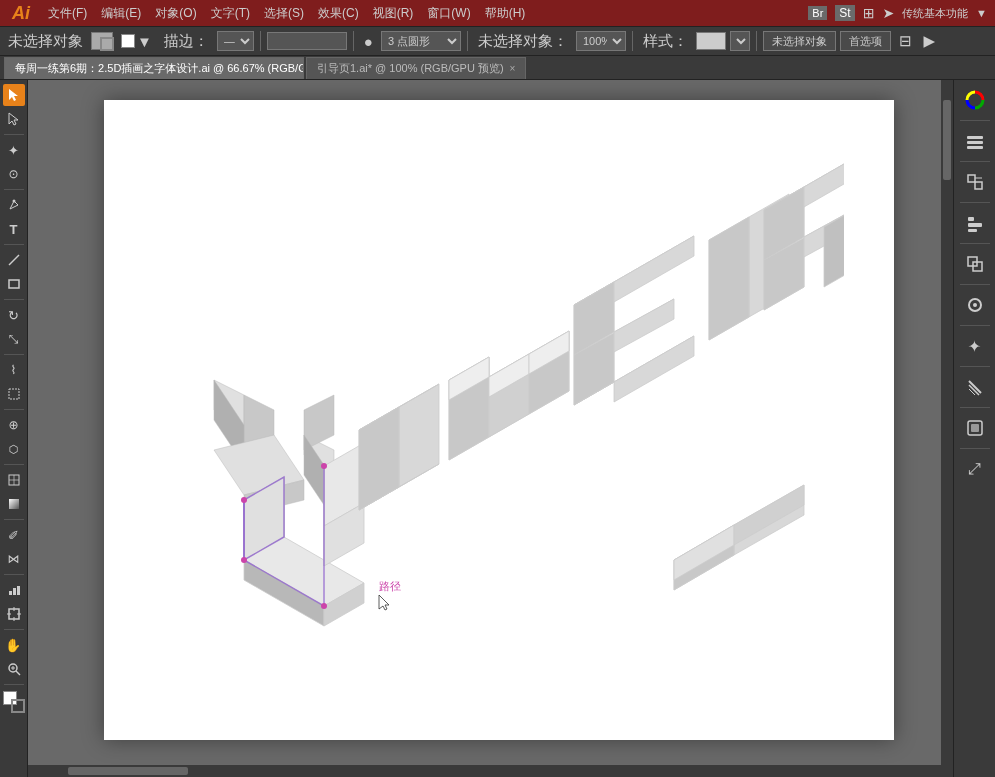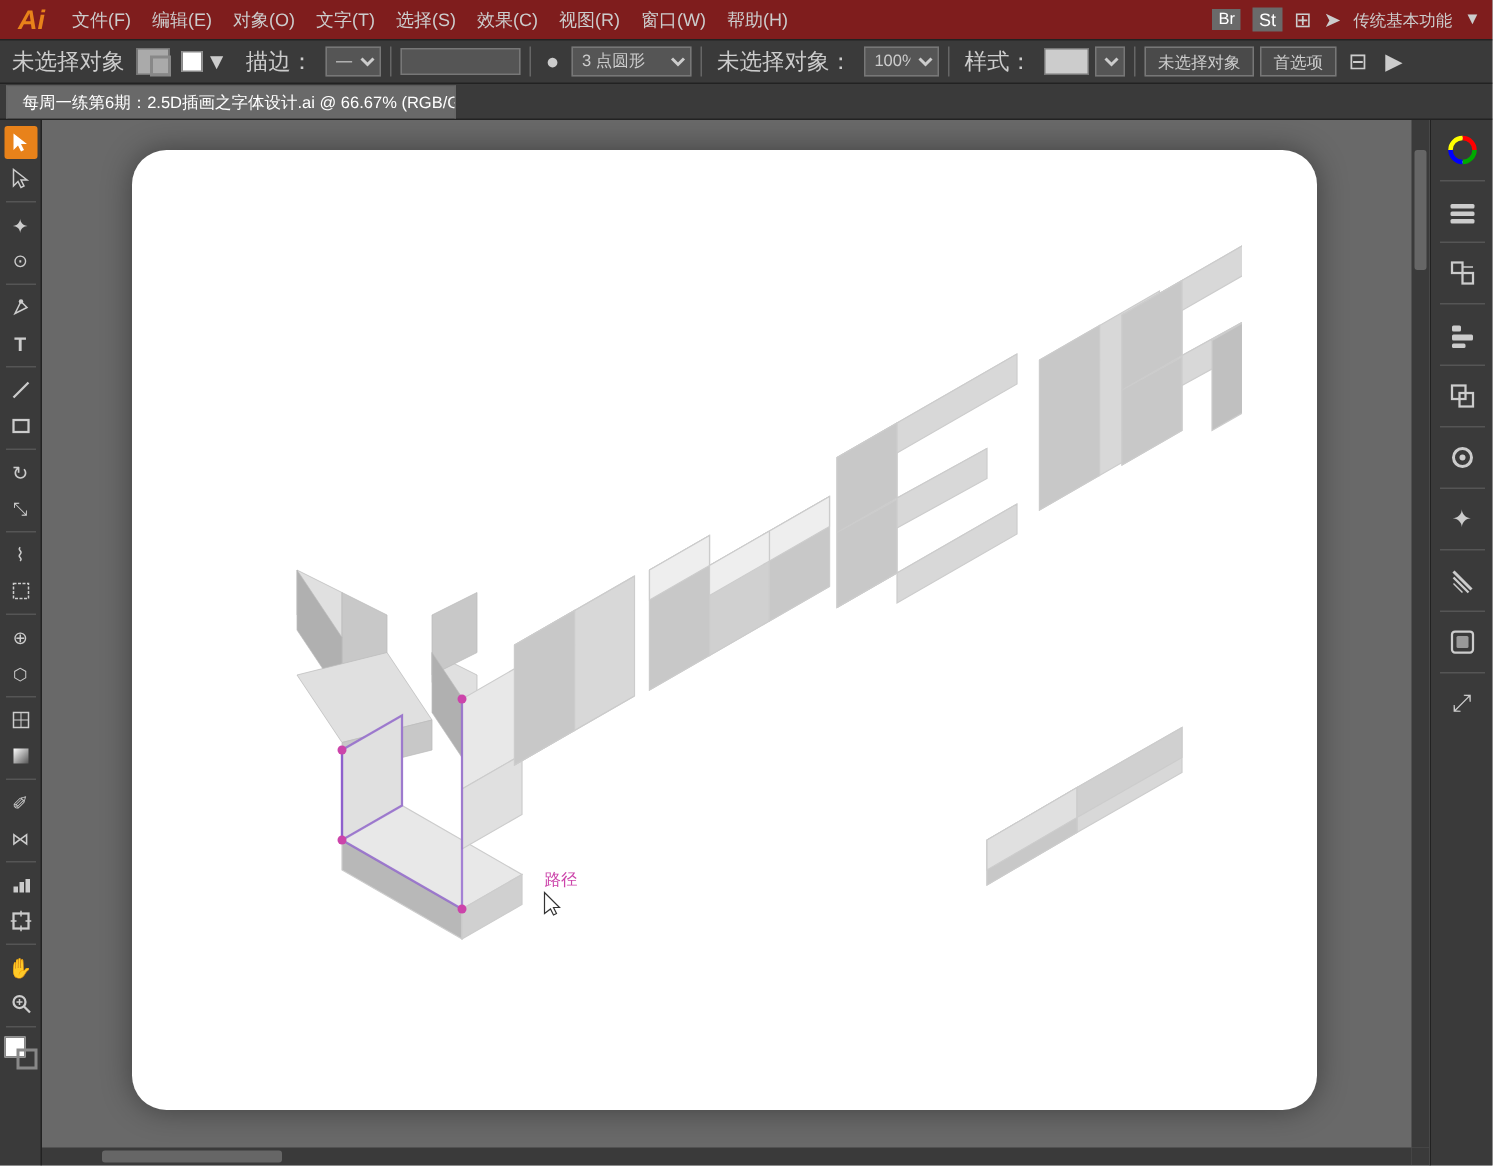--- a/index.html
+++ b/index.html
@@ -191,26 +191,25 @@
     #canvas-scroll {
       position: absolute;
       top: 0; left: 0; right: 12px; bottom: 12px;
       overflow: hidden;
     }
 
     
     #artboard {
       position: absolute;
       top: 20px;
-      left: 60px;
+      left: 76px;
       width: 790px;
       height: 640px;
       background: white;
       box-shadow: 0 0 20px rgba(0,0,0,0.4);
-      border-radius: 23px;
     }
 
     
     #iso-text {
       position: absolute;
       top: 60px;
       left: 60px;
       width: 680px;
       height: 560px;
     }
@@ -323,20 +322,24 @@
   <button class="toolbar-btn">首选项</button>
   <span class="toolbar-item">⊟</span>
   <span class="toolbar-item">▶</span>
 </div>
 
 <div id="tab-bar">
   <div class="tab active">
     <span>每周一练第6期：2.5D插画之字体设计.ai @ 66.67% (RGB/GPU 预览)</span>
 
   </div>
+  <div class="tab" style="margin-left:2px;">
+    <span>引导页1.ai* @ 100% (RGB/GPU 预览)</span>
+    <span class="close-x">×</span>
+  </div>
 </div>
 
 <div id="main">
 
   <div id="left-tools">
 
     <div class="tool-btn active">
       <svg width="14" height="14" viewBox="0 0 14 14">
           <polygon points="2,1 2,12 5,9 7,13 9,12 7,8 11,8" fill="#fff" stroke="none"></polygon>
         </svg>

